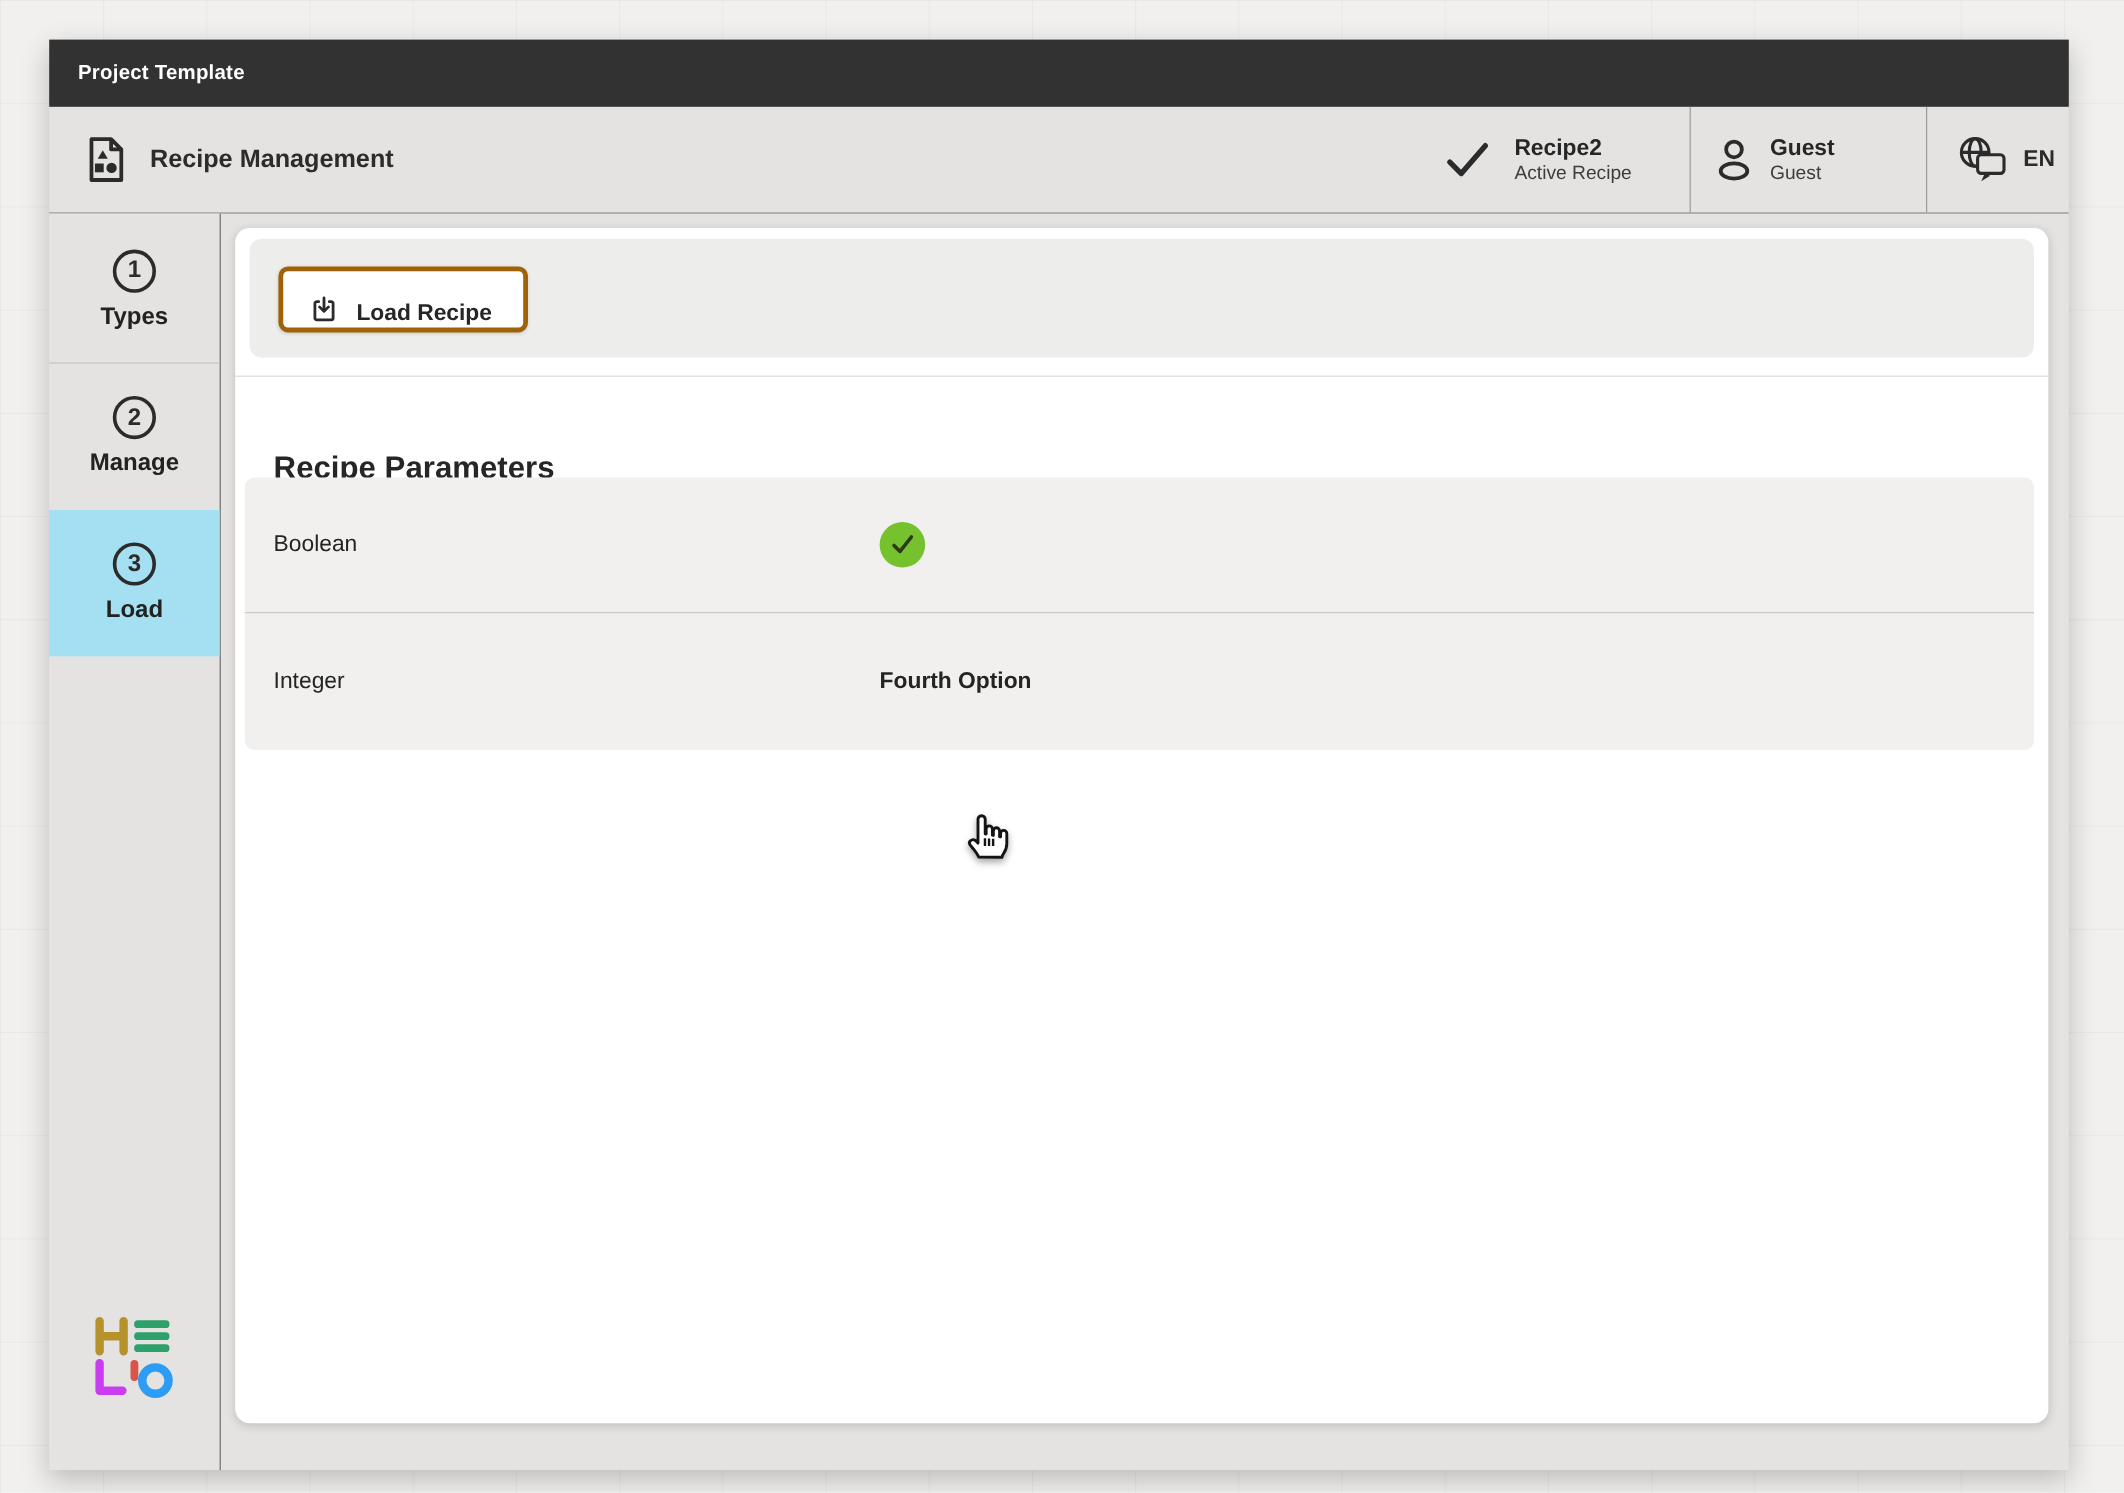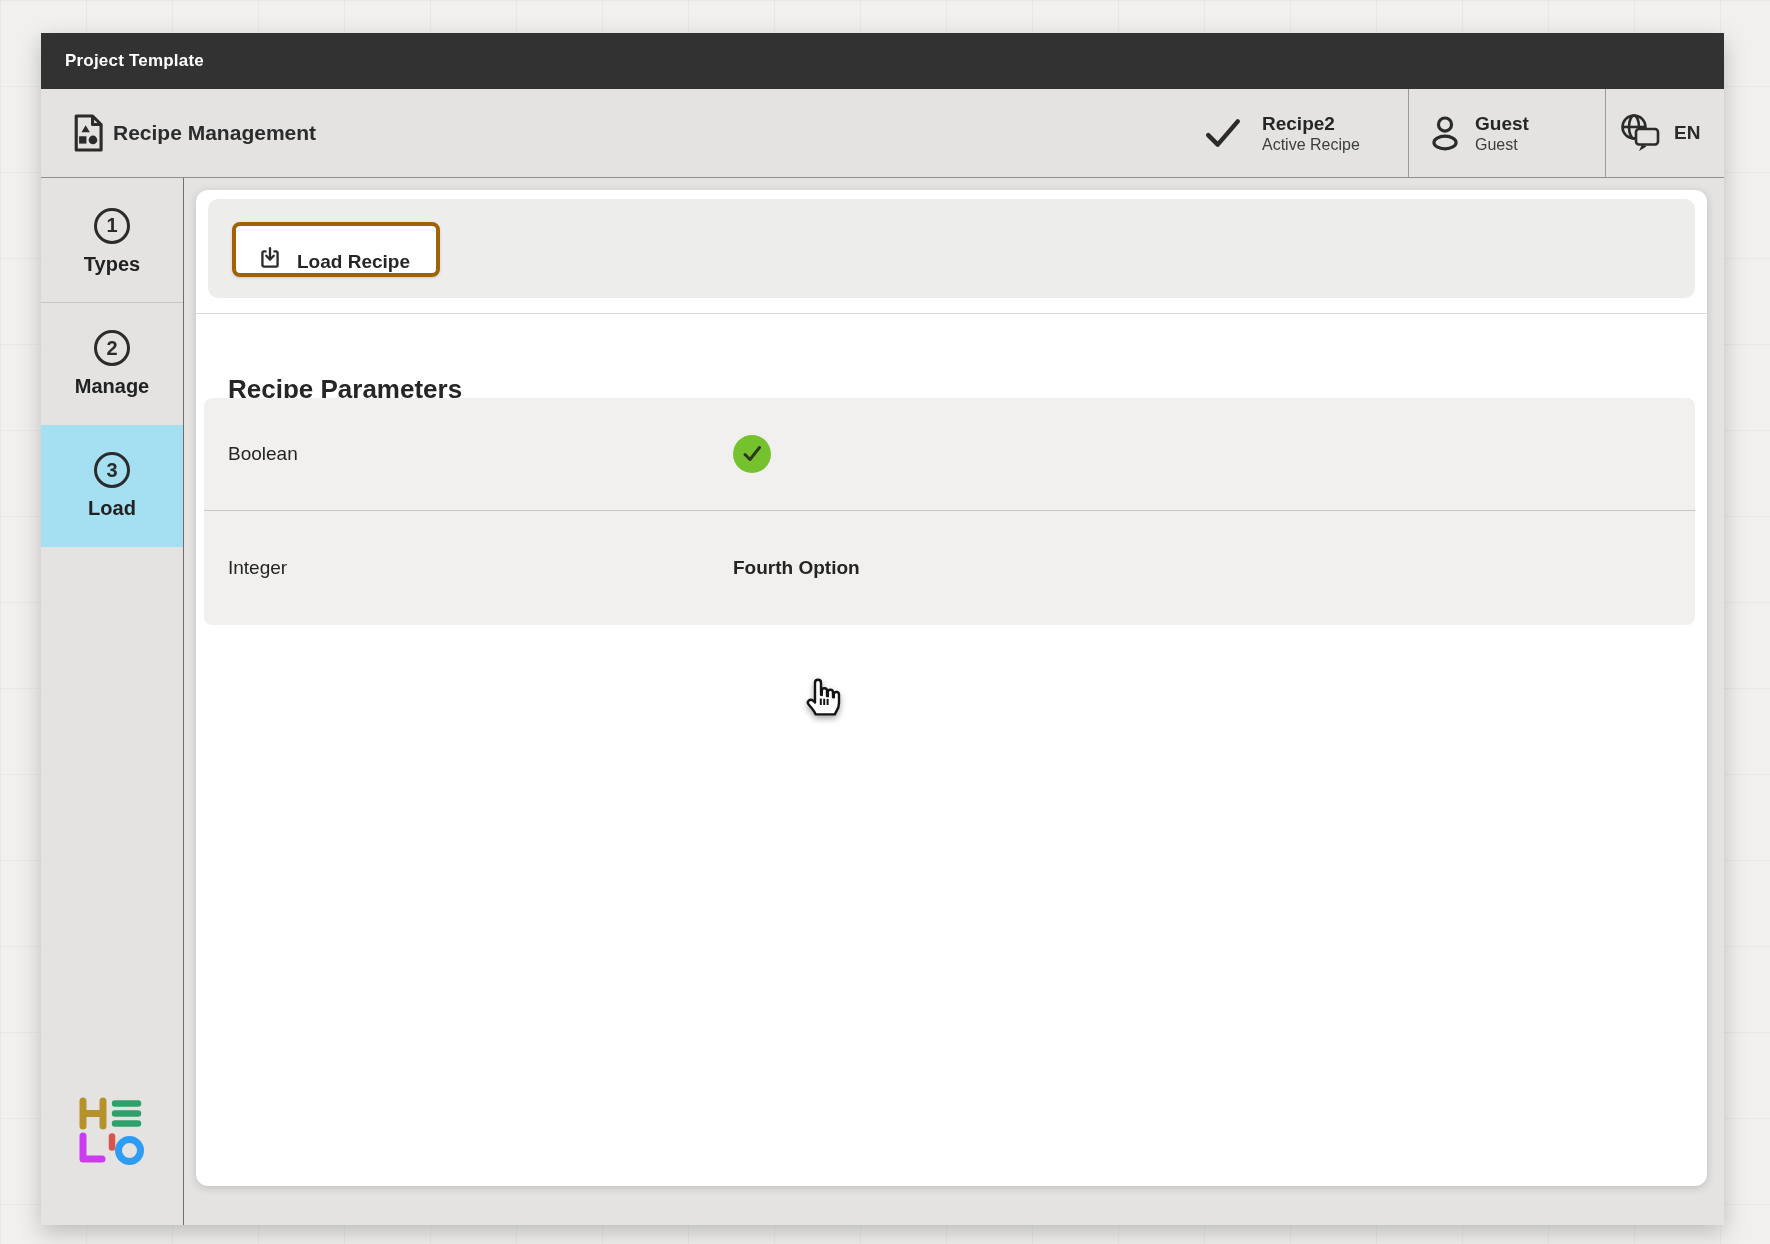--- a/index.html
+++ b/index.html
@@ -26,29 +26,29 @@
     position:absolute; left:0; top:0; right:0; height:56px;
     background:#323232; display:flex; align-items:center; padding-left:24px;
   }
   .titlebar span { color:#fff; font-weight:bold; font-size:17px; letter-spacing:.2px; }
 
   .appheader {
     position:absolute; left:0; top:56px; right:0; height:89px;
     border-bottom:1px solid #8f8f8f;
     display:flex; align-items:center;
   }
-  .appheader-left { display:flex; align-items:center; gap:8px; padding-left:30px; }
+  .appheader-left { display:flex; align-items:center; gap:20px; padding-left:30px; }
   .app-title { font-size:21px; font-weight:bold; color:#2c2c2c; }
 
   .header-right { position:absolute; right:0; top:0; bottom:0; display:flex; }
   .hdr-sec { display:flex; align-items:center; height:100%; }
   .hdr-sec + .hdr-sec { border-left:1px solid #9b9b9b; }
   .sec-recipe { width:256px; padding-left:52px; gap:20px; }
   .sec-user   { width:197px; padding-left:20px; gap:14px; }
-  .sec-lang   { width:119px; padding-left:12px; gap:10px; }
+  .sec-lang   { width:119px; padding-left:24px; gap:10px; }
   .hdr-text .line1 { font-size:19px; font-weight:bold; color:#262626; line-height:1.25; }
   .hdr-text .line2 { font-size:16px; color:#3d3d3d; line-height:1.2; }
   .lang-label { font-size:19px; font-weight:bold; }
 
   
   .sidebar {
     position:absolute; left:0; top:145px; bottom:0; width:143px;
     background:#e4e3e1; border-right:1px solid #6e6e6e;
   }
   .steps { position:absolute; left:0; right:0; top:3px; }

